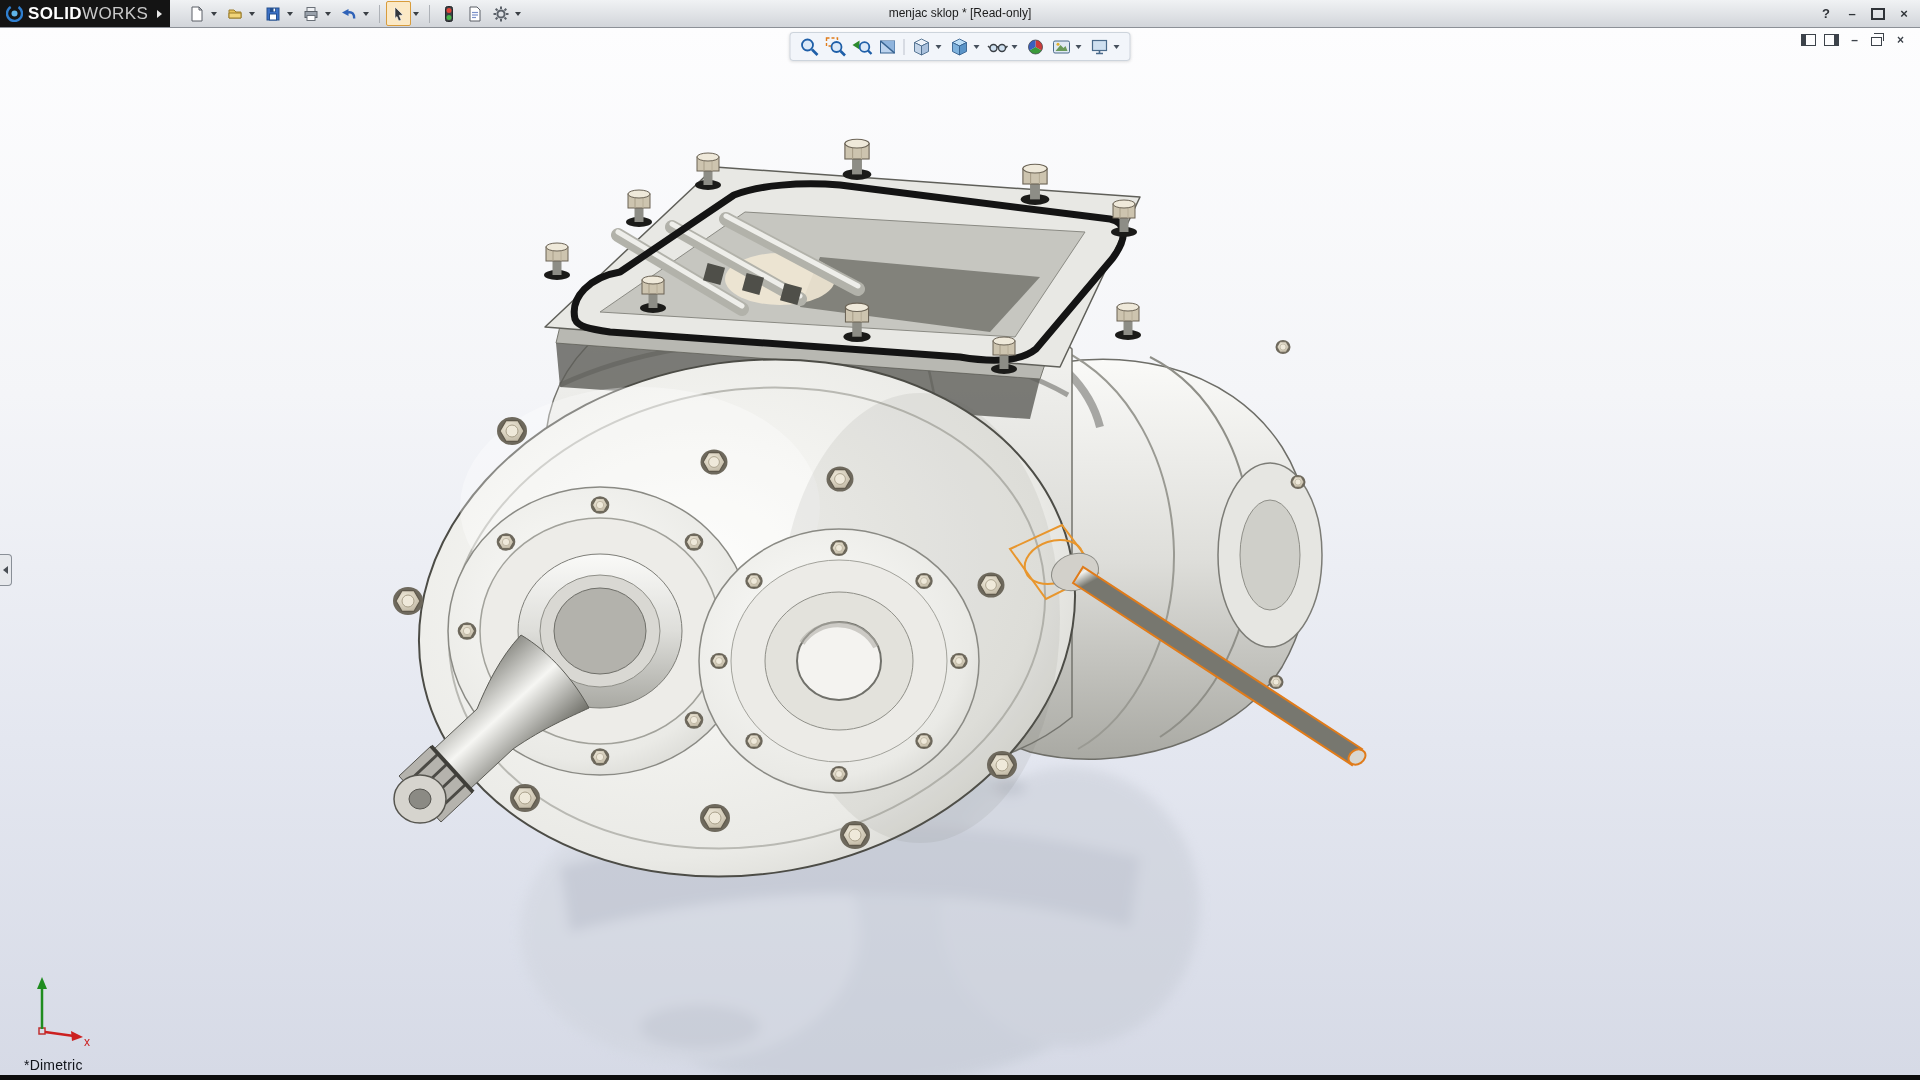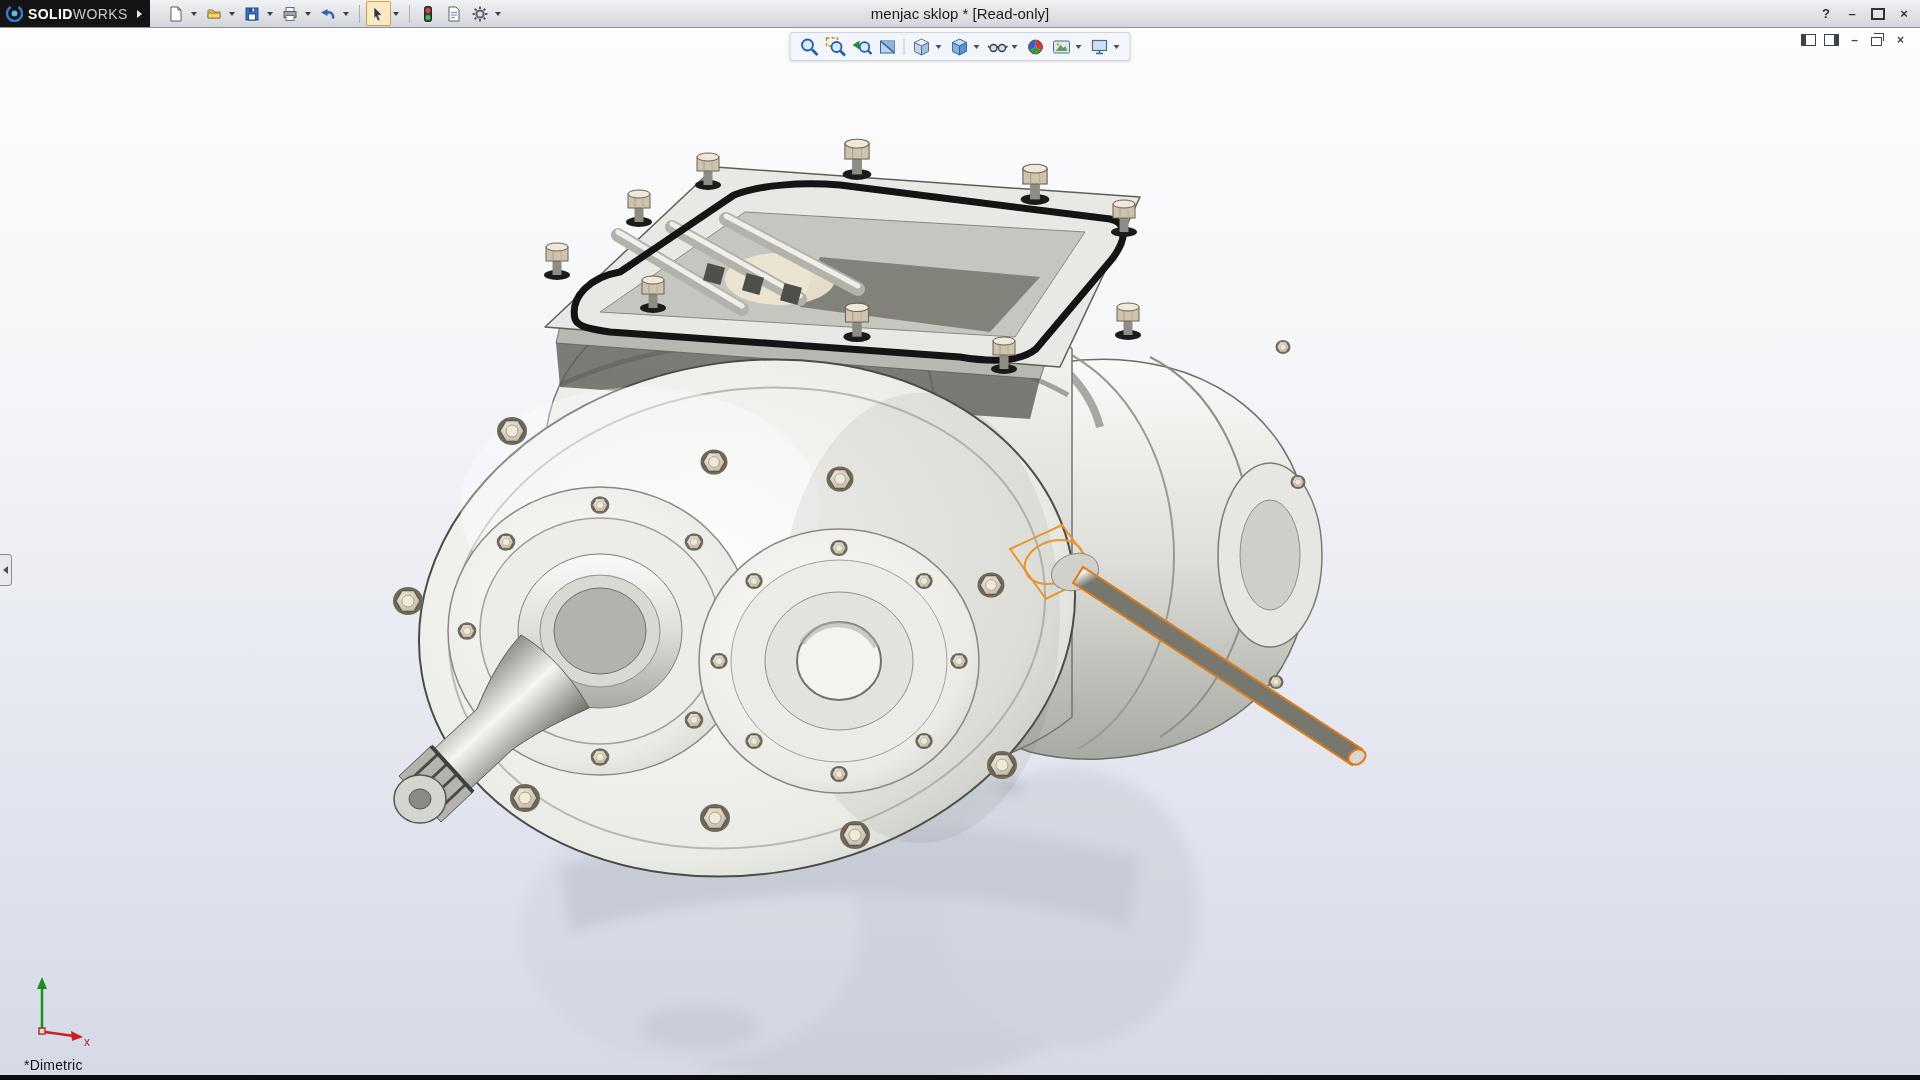--- a/index.html
+++ b/index.html
@@ -14,35 +14,35 @@
   .titlebar{
     position:absolute;top:0;left:0;right:0;height:27px;
     background:linear-gradient(#f0f2f4,#d2d5da);
     border-bottom:1px solid #8c9097;
     display:flex;align-items:center;z-index:50;
   }
   .logo{
     height:27px;background:#141414;display:flex;align-items:center;
     padding:0 8px 0 6px;gap:5px;flex:0 0 auto;
   }
-  .brand{color:#fff;font-size:14px;letter-spacing:.4px;white-space:nowrap;}
+  .brand{color:#fff;font-size:17px;letter-spacing:.4px;white-space:nowrap;}
   .brand b{font-weight:bold;}
   .brand .lt{color:#c9c9c9;font-weight:normal;}
   .menu-expand{width:0;height:0;border-top:4px solid transparent;border-bottom:4px solid transparent;border-left:5px solid #e8e8e8;margin-left:4px;}
   .tb{display:flex;align-items:center;margin-left:14px;gap:1px;}
   .tb-btn{
     width:23px;height:23px;display:flex;align-items:center;justify-content:center;
     border:1px solid transparent;border-radius:2px;
   }
   .tb-btn.active{border:1px solid #d89c3c;background:#fbe9c6;}
   .dd{width:0;height:0;border-left:3.5px solid transparent;border-right:3.5px solid transparent;border-top:4px solid #3a3f45;margin:0 4px 0 1px;}
   .sep{width:1px;height:18px;background:#aeb2b8;margin:0 5px;}
   .doc-title{
     position:absolute;left:50%;top:0;transform:translateX(-50%);
-    height:16px;line-height:27px;font-size:15px;color:#1c1c1c;white-space:nowrap;
+    height:16px;line-height:27px;font-size:12px;color:#1c1c1c;white-space:nowrap;
   }
   .wc{position:absolute;right:4px;top:0;height:27px;display:flex;align-items:center;gap:2px;}
   .wc .wcb{
     width:24px;height:20px;display:flex;align-items:center;justify-content:center;
     font-size:13px;font-weight:bold;color:#2f3338;border-radius:2px;
   }
   .maxglyph{width:10px;height:8px;border:2px solid #2f3338;display:block;}
 
   
   .viewport{

